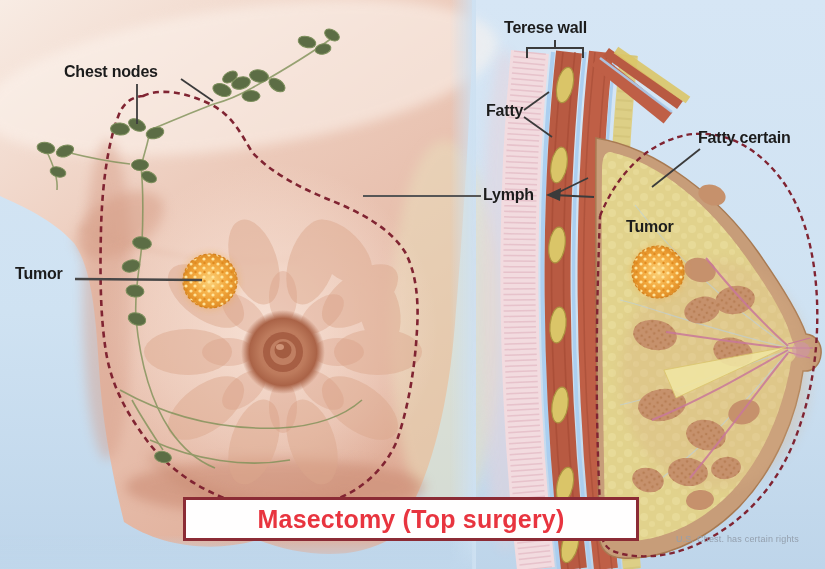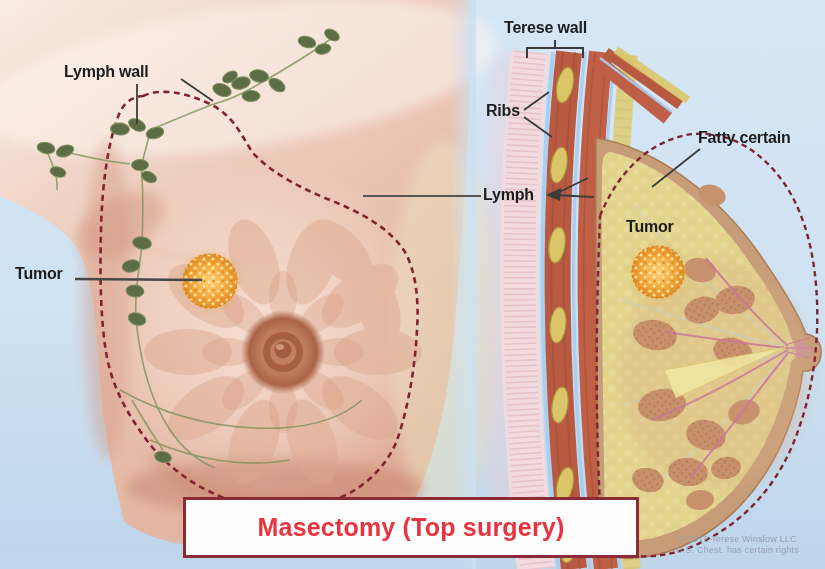--- a/index.html
+++ b/index.html
@@ -7,21 +7,21 @@
     position:relative;width:825px;height:569px;overflow:hidden;
     font-family:"Liberation Sans",sans-serif;
     background:linear-gradient(180deg,#d6e6f5 0%,#cfe2f2 55%,#bed5ea 100%);
   }
   #stage svg{position:absolute;left:0;top:0;}
   .lbl{
     position:absolute;font-weight:bold;font-size:16px;color:#1c1c1c;
     white-space:nowrap;letter-spacing:-0.2px;line-height:1;
   }
   .caption{
-    position:absolute;left:183px;top:497px;width:456px;height:61px;
+    position:absolute;left:183px;top:497px;width:456px;height:44px;
     background:#fffefe;border:3px solid #8b2b35;box-sizing:border-box;
     display:flex;align-items:center;justify-content:center;
   }
   .caption span{
     font-weight:bold;font-size:25px;color:#e8343f;letter-spacing:0.2px;white-space:nowrap;
   }
   .copyright{
     position:absolute;left:650px;top:534px;width:175px;text-align:center;
     font-size:9px;line-height:11px;color:#94a0ae;letter-spacing:0.2px;
   }
@@ -288,30 +288,29 @@
     <path d="M524,110 L549,92"></path>
     <path d="M524,117 L552,137"></path>
     <path d="M363,196 L481,196" stroke="#565656" stroke-width="2.2"></path>
     <path d="M553,195 L594,197"></path>
     <path d="M553,195 L588,178"></path>
     <path d="M700,149 L652,187"></path>
   </g>
   <polygon points="546,195 561,188 560,201" fill="#3b3b3b"></polygon>
 </svg>
 
-<div class="lbl" style="left:64px;top:64px">Lymph wall</div>
+<div class="lbl" style="left:64px;top:64px">Chest nodes</div>
 <div class="lbl" style="left:15px;top:266px">Tumor</div>
 <div class="lbl" style="left:504px;top:20px">Terese wall</div>
-<div class="lbl" style="left:486px;top:103px">Ribs</div>
+<div class="lbl" style="left:486px;top:103px">Fatty</div>
 <div class="lbl" style="left:483px;top:187px">Lymph</div>
 <div class="lbl" style="left:698px;top:130px">Fatty certain</div>
 <div class="lbl" style="left:626px;top:219px">Tumor</div>
 
 <div class="caption">
   <span>Masectomy (Top surgery)</span>
 </div>
 
 <div class="copyright">
-  <div>© 2012 Terese Winslow LLC</div>
   <div>U.S. Chest. has certain rights</div>
 </div>
 
 </div>
 
 </body></html>

